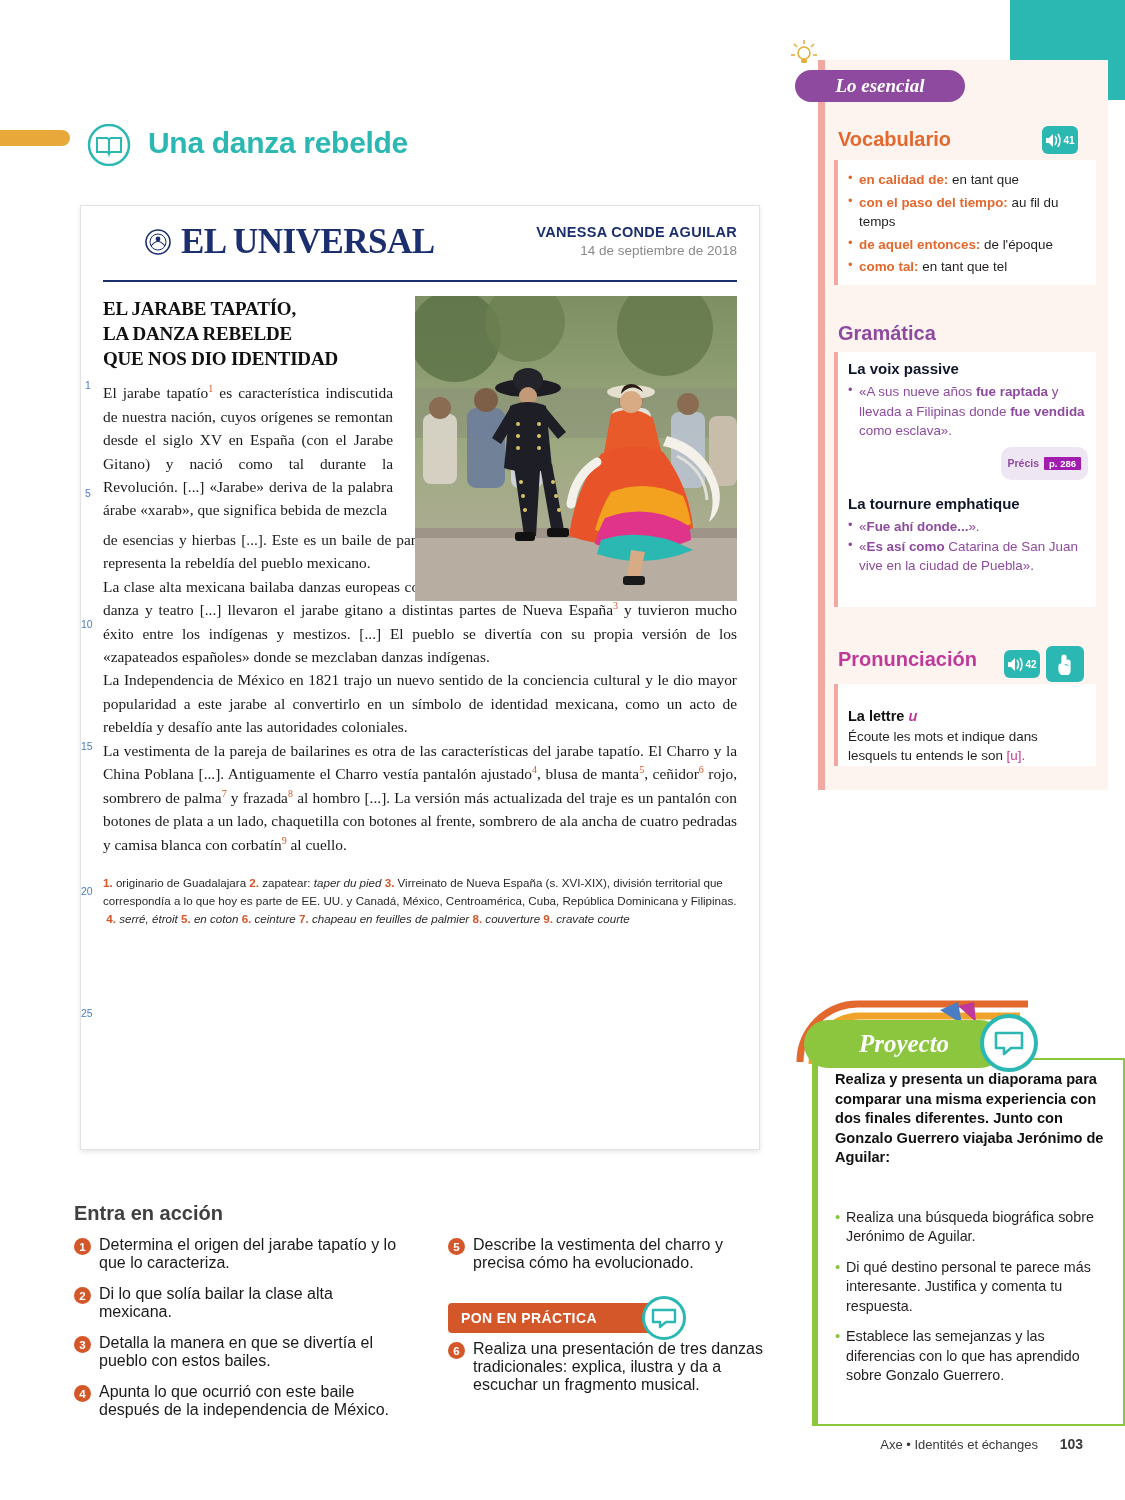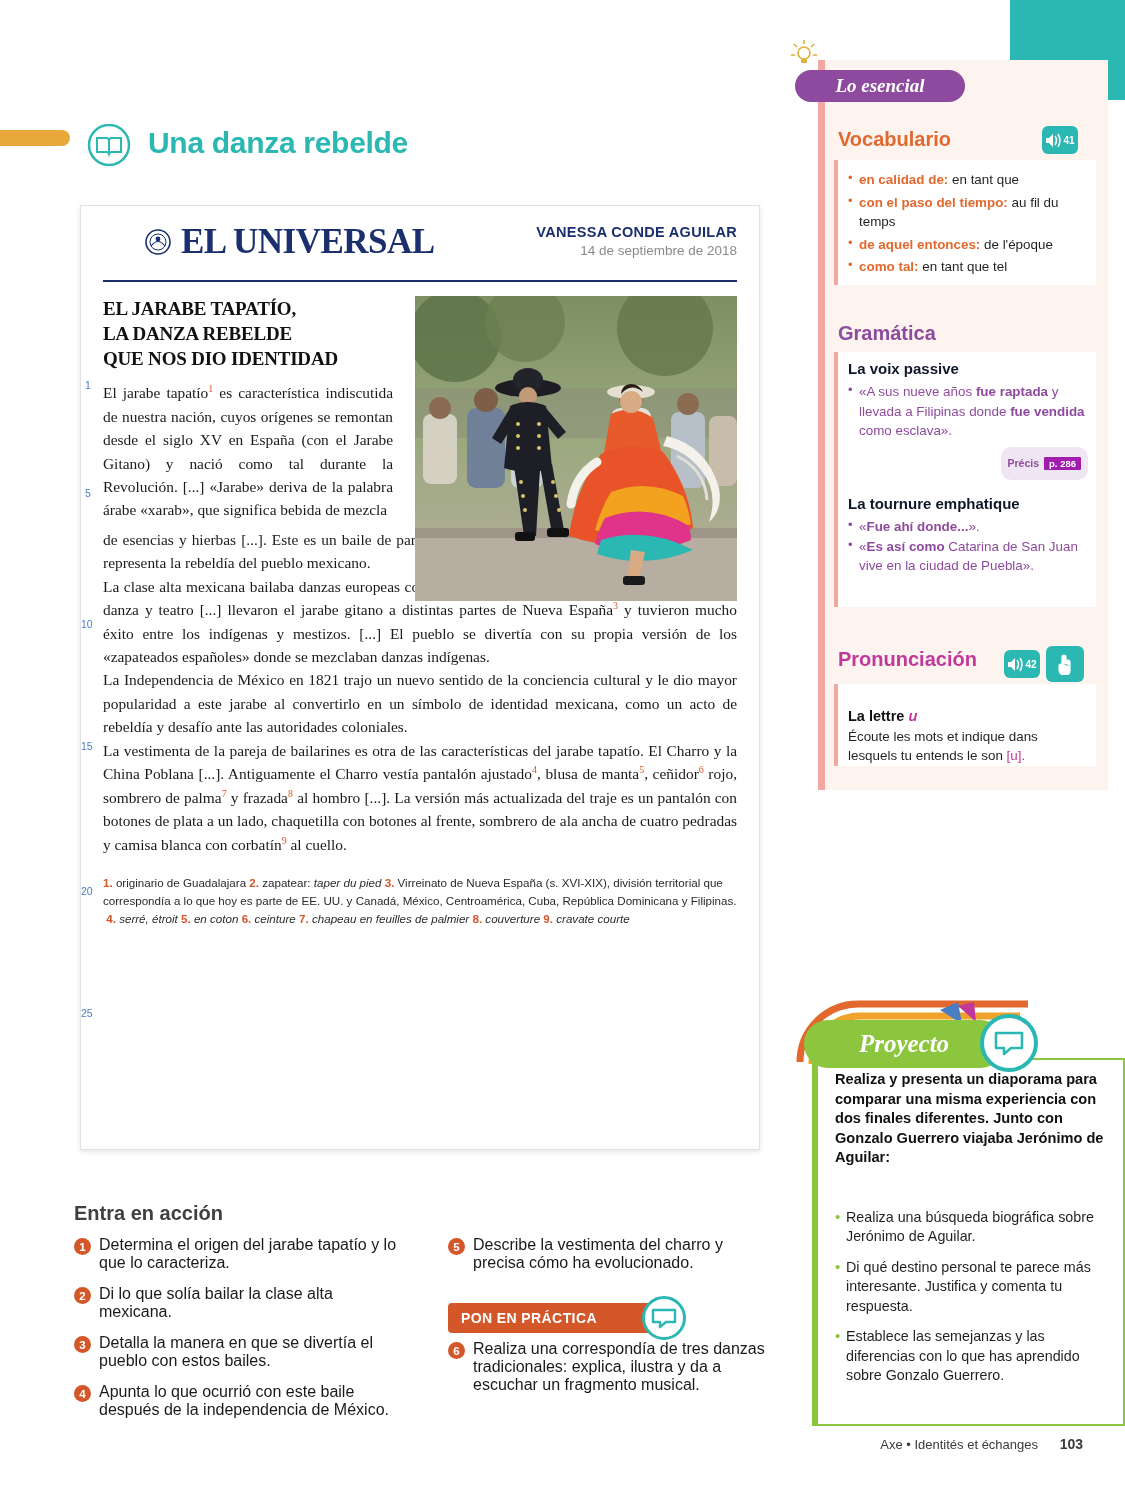--- a/index.html
+++ b/index.html
@@ -417,21 +417,21 @@
   <span>PON EN PRÁCTICA</span>
 </div>
 <div class="pep-bubble">
   <svg width="26" height="22" viewBox="0 0 26 22">
     <path d="M2 3 h22 v12 h-9 l-6 5 v-5 h-7 z" fill="none" stroke="#2bb7b2" stroke-width="2.4" stroke-linejoin="round"></path>
   </svg>
 </div>
 <div class="eea-col" style="left:448px; top:1340px;">
   <div class="eea-item">
     <div class="num">6</div>
-    <div class="txt">Realiza una correspondía de tres danzas tradicionales: explica, ilustra y da a escuchar un fragmento musical.</div>
+    <div class="txt">Realiza una presentación de tres danzas tradicionales: explica, ilustra y da a escuchar un fragmento musical.</div>
   </div>
 </div>
 
 <div class="ess-panel"></div>
 <div class="ess-bar"></div>
 <div class="bulb">
   <svg width="28" height="28" viewBox="0 0 28 28">
     <circle cx="14" cy="15" r="6" fill="none" stroke="#e2b03a" stroke-width="1.6"></circle>
     <line x1="14" y1="2" x2="14" y2="6" stroke="#e2b03a" stroke-width="1.6"></line>
     <line x1="4" y1="6" x2="7" y2="9" stroke="#e2b03a" stroke-width="1.6"></line>

